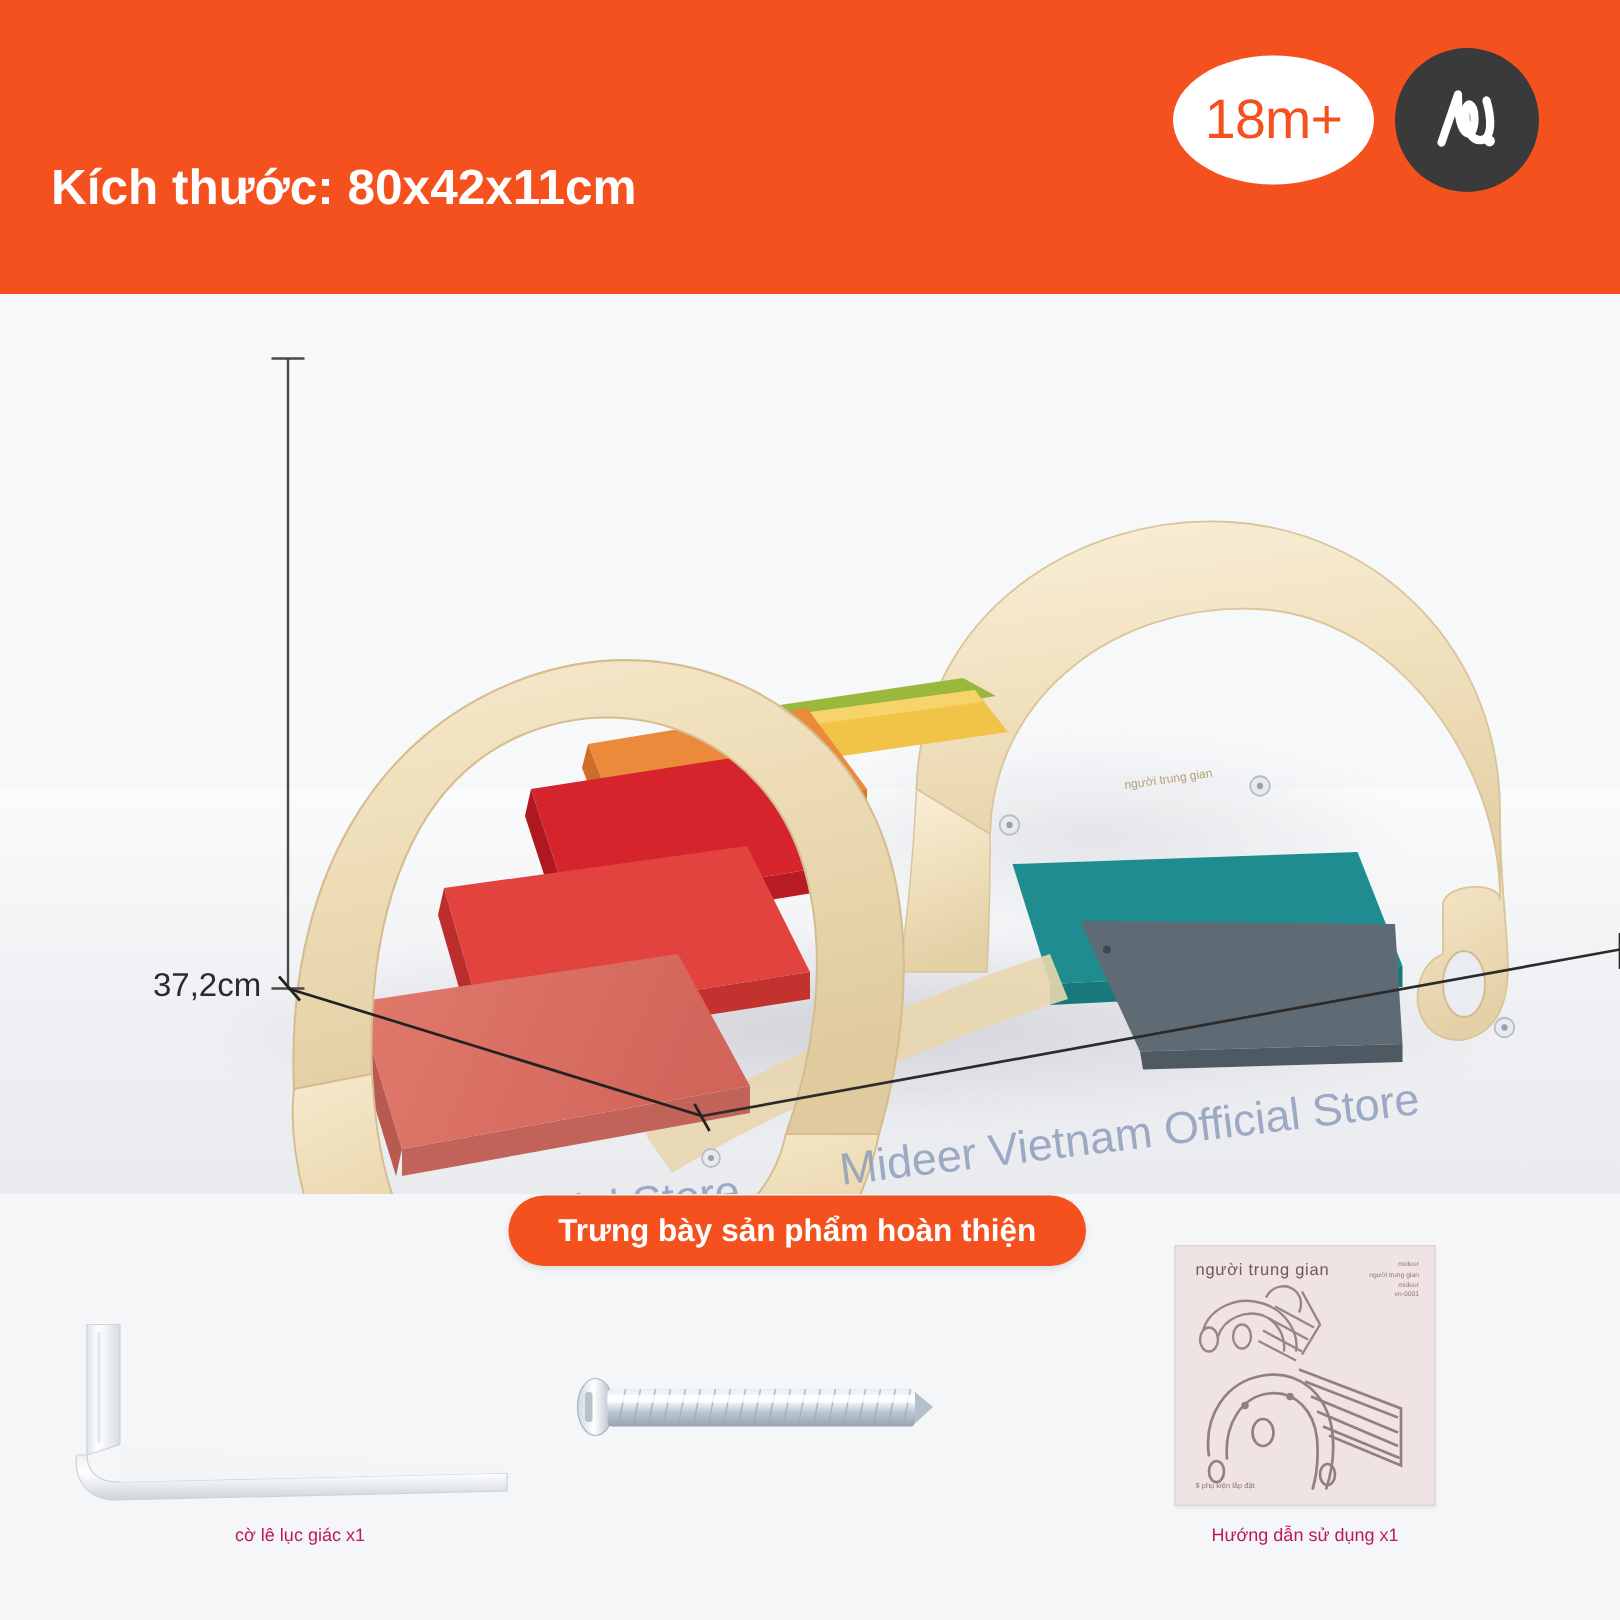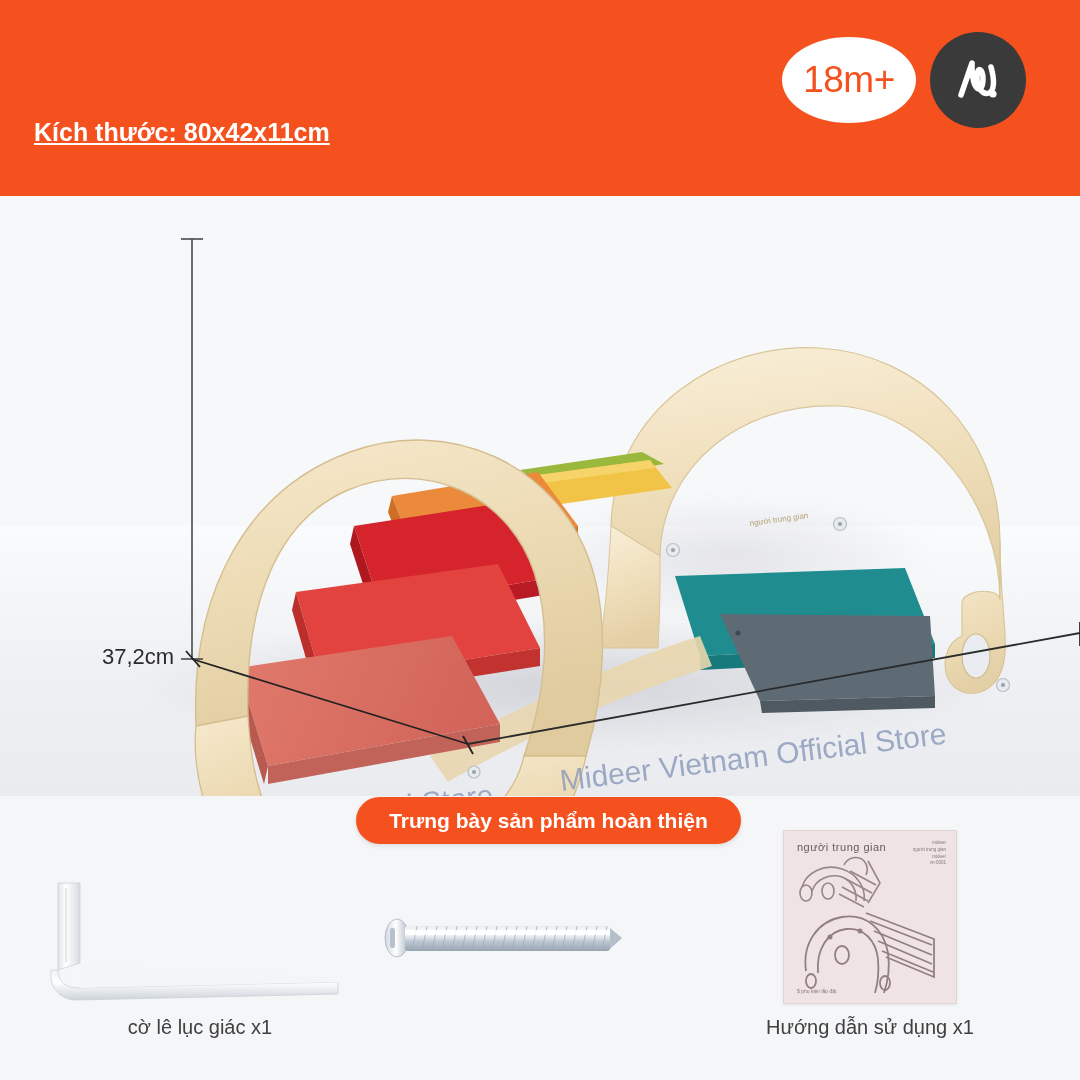--- a/index.html
+++ b/index.html
@@ -17,25 +17,24 @@
     box-sizing:border-box;
   }
   .header-inner{position:relative;width:100%;height:100%;}
   .title{
     position:absolute;left:34px;top:39px;
     font-size:45px;font-weight:bold;color:#ffffff;
     letter-spacing:-0.5px;white-space:nowrap;
     font-family:"Liberation Sans",sans-serif;
   }
   .subtitle{
-    position:absolute;left:34px;top:118px;
-    font-size:25px;font-weight:bold;color:#ffffff;
+    position:absolute;left:34px;top:106px;
+    font-size:33px;font-weight:bold;color:#ffffff;
     white-space:nowrap;
     font-family:"Liberation Sans",sans-serif;
-    text-decoration:underline;
   }
   .age-badge{
     position:absolute;left:782px;top:37px;width:134px;height:86px;
     background:#ffffff;border-radius:50%;
     display:flex;align-items:center;justify-content:center;
   }
   .age-badge span{
     font-size:37px;font-weight:normal;color:#f4511e;letter-spacing:-0.5px;
   }
   .brand-badge{
@@ -83,37 +82,37 @@
   .wm{
     position:absolute;color:#8f9ebd;opacity:.85;
     font-family:"Liberation Sans",sans-serif;white-space:nowrap;
     font-weight:400;
   }
   .wm1{left:118px;top:628px;font-size:30px;transform:rotate(-7deg);transform-origin:left center;}
   .wm2{left:560px;top:568px;font-size:30px;transform:rotate(-7deg);transform-origin:left center;}
 
   
   .cta{
-    position:absolute;left:356px;top:797px;width:385px;height:47px;
+    position:absolute;left:339px;top:797px;width:385px;height:47px;
     background:#f4511e;border-radius:24px;
     display:flex;align-items:center;justify-content:center;
     box-shadow:0 2px 5px rgba(0,0,0,.10);
   }
   .cta span{
     font-size:21px;font-weight:bold;color:#ffffff;white-space:nowrap;
   }
 
   
   .parts{
     position:absolute;left:0;top:860px;width:1080px;height:220px;
   }
   .part{position:absolute;text-align:center;}
   .part .art{position:relative;height:140px;}
   .part .cap{
-    margin-top:6px;font-size:20px;color:#404040;white-space:nowrap;
+    margin-top:6px;font-size:12px;color:#be185d;white-space:nowrap;
     font-family:"Liberation Sans",sans-serif;
   }
   .part-wrench{left:35px;top:10px;width:330px;}
   .part-screw {left:375px;top:10px;width:330px;}
   .part-manual{left:705px;top:-30px;width:330px;}
 
   .manual-card{
     width:172px;height:172px;margin:0 auto;
     background:#efe3e4;
     border:1px solid #e2d4d5;

